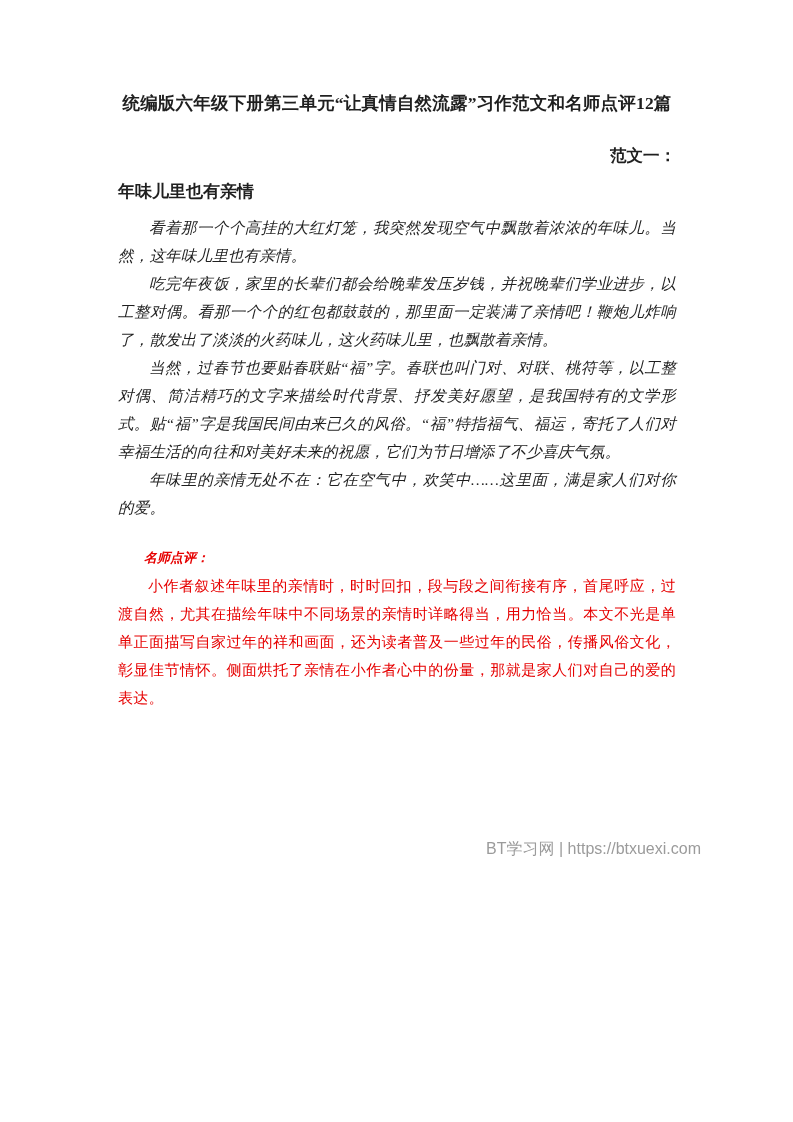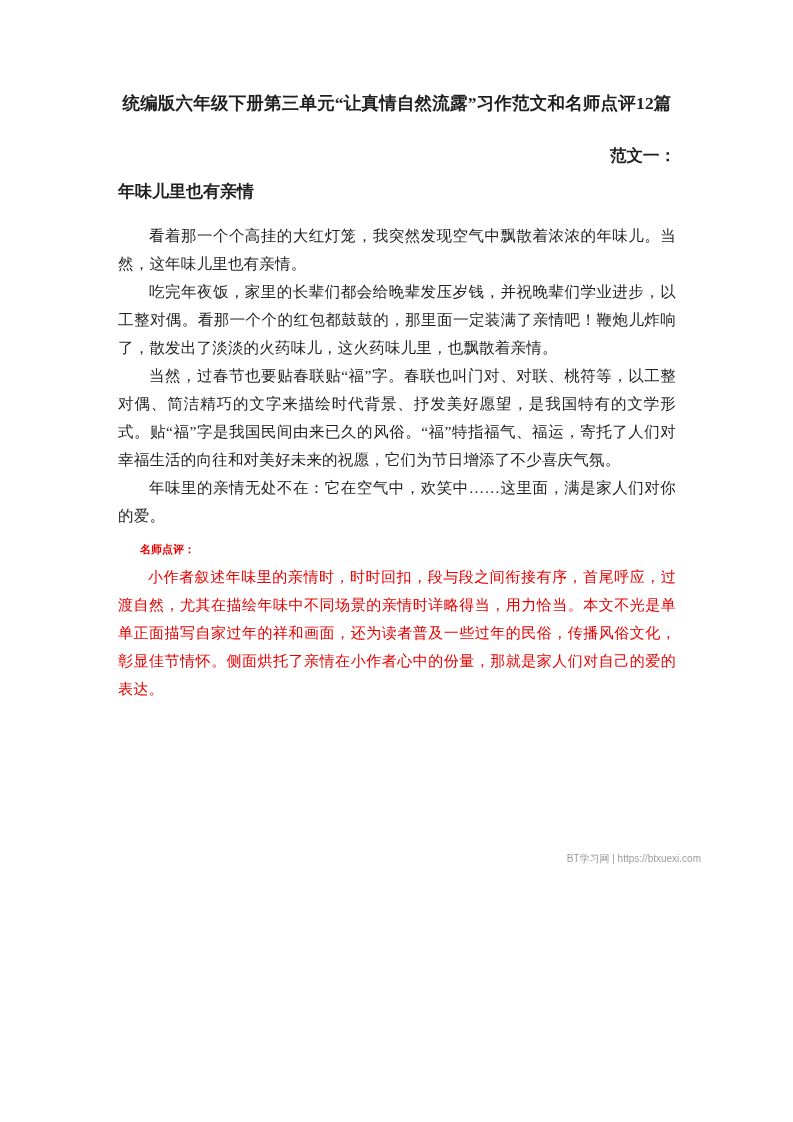--- a/index.html
+++ b/index.html
@@ -29,49 +29,50 @@
     line-height: 28px;
     text-align: right;
   }
   .essay-title {
     font-size: 17px;
     font-weight: bold;
     text-align: left;
     margin-top: 8px;
     line-height: 28px;
   }
-  .essay-body { margin-top: 16px; }
+  .essay-body { margin-top: 8px; font-style: italic; }
   .body-para {
     font-size: 15.5px;
     line-height: 28px;
     text-align: justify;
     text-indent: 2em;
     letter-spacing: 0.2px;
   }
   .review-label {
     color: var(--review, #e60000);
     font-weight: bold;
-    font-size: 11px;
+    font-size: 13px;
     line-height: 28px;
     text-indent: 2em;
-    margin-top: 5px;
+    margin-top: 22px;
+    font-style: italic;
   }
   .review-body {
     color: var(--review, #e60000);
     font-size: 15px;
     line-height: 28px;
     text-align: justify;
     text-indent: 2em;
     letter-spacing: 0.2px;
   }
   .footer {
     position: absolute;
-    bottom: 28px;
+    bottom: 34px;
     right: 92px;
-    font-size: 10px;
+    font-size: 16px;
     color: var(--footer, #9b9b9b);
     font-family: "Liberation Sans", "DejaVu Sans", sans-serif;
     padding-left: 8px;
   }
 </style>
 </head>
 <body>
 
 <div class="page">
 

